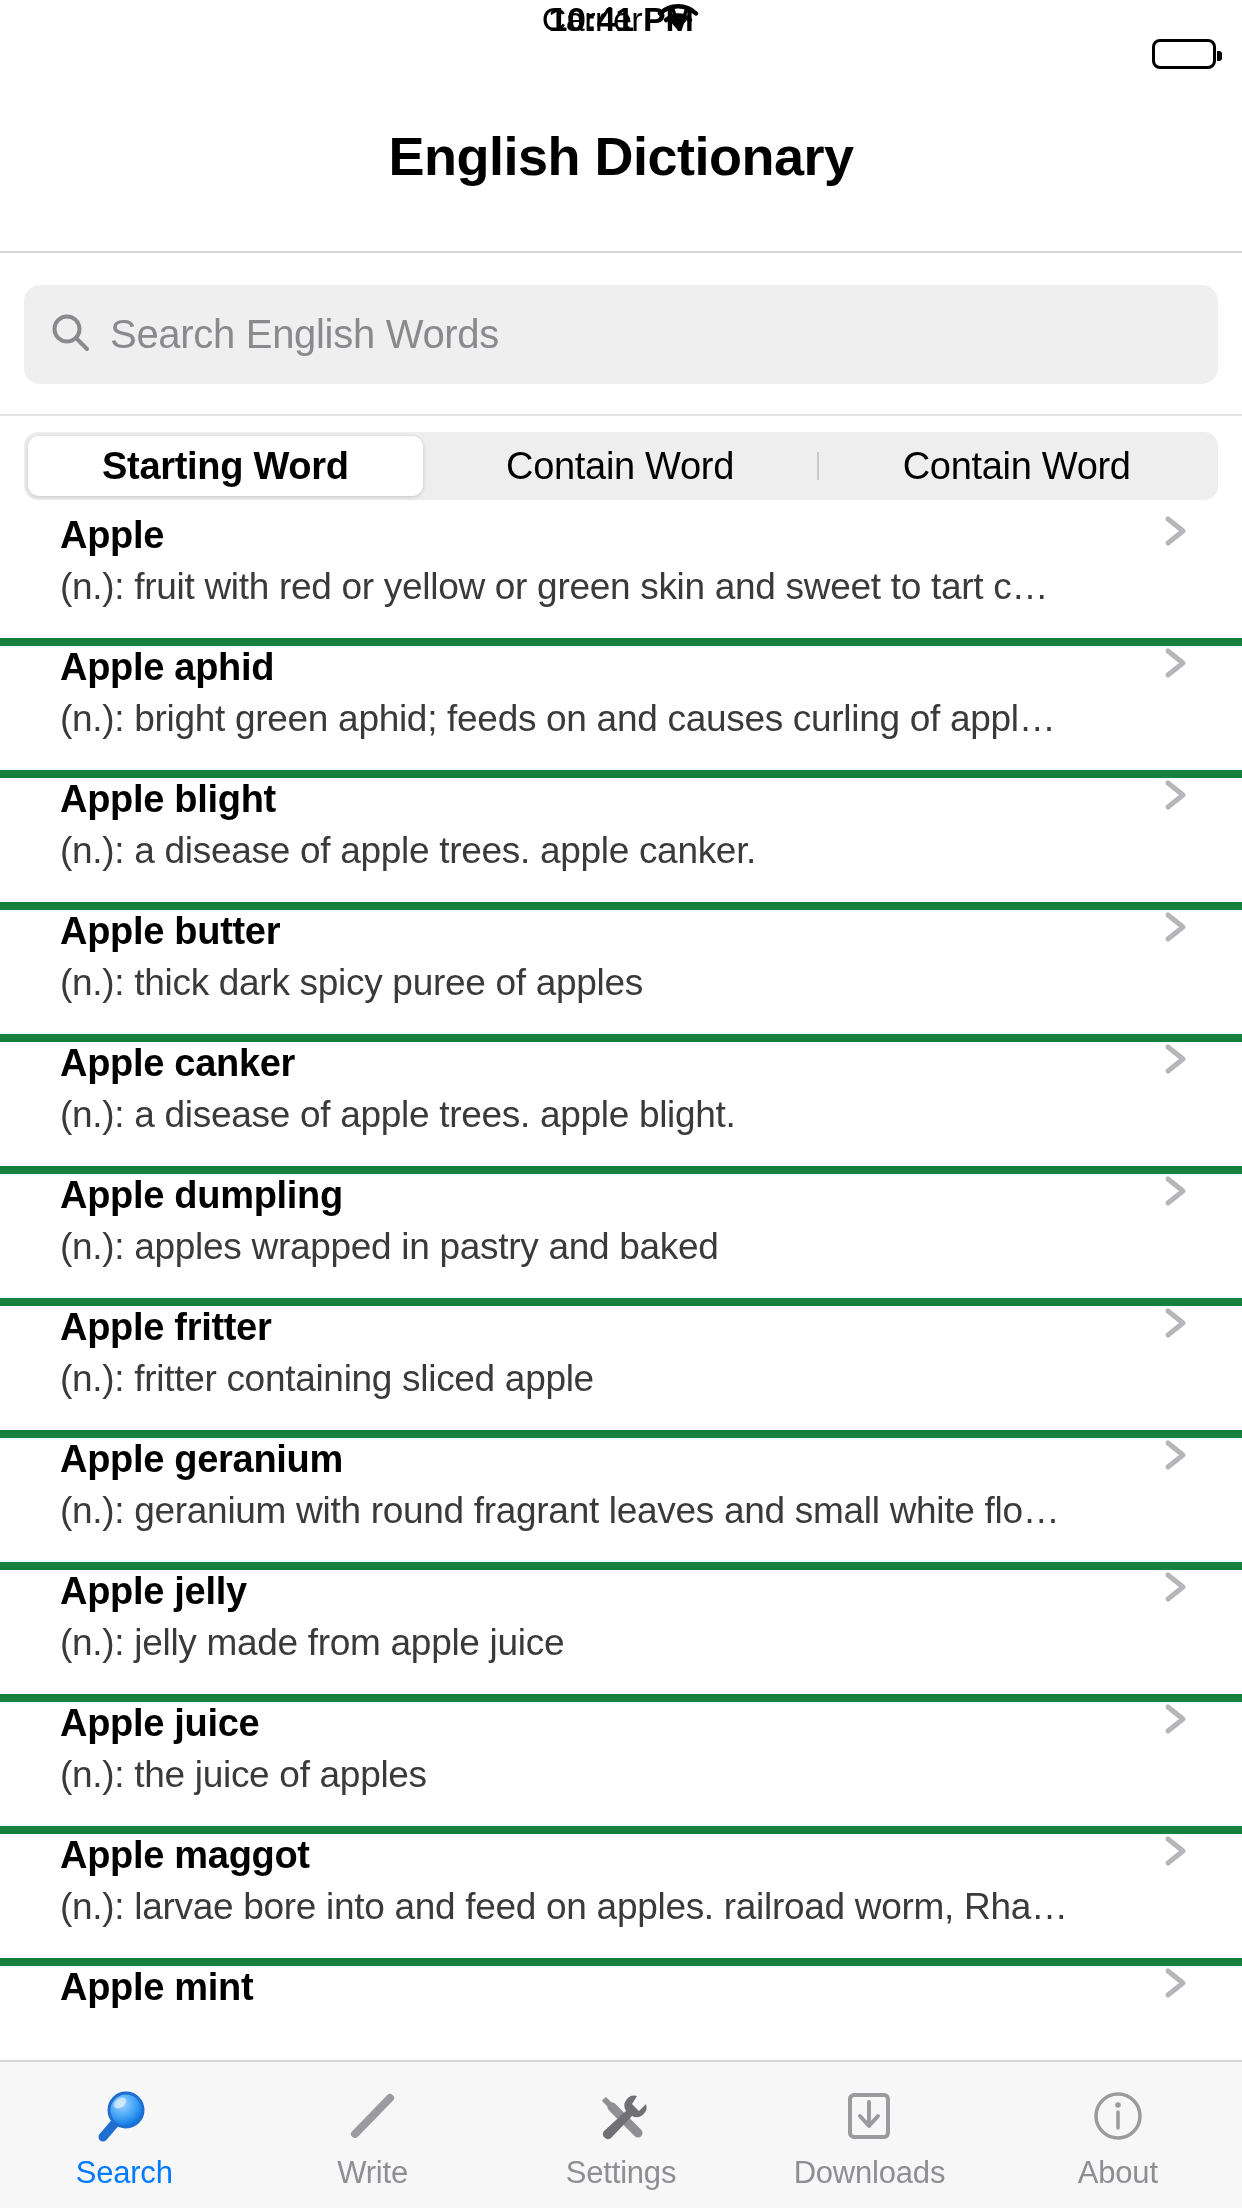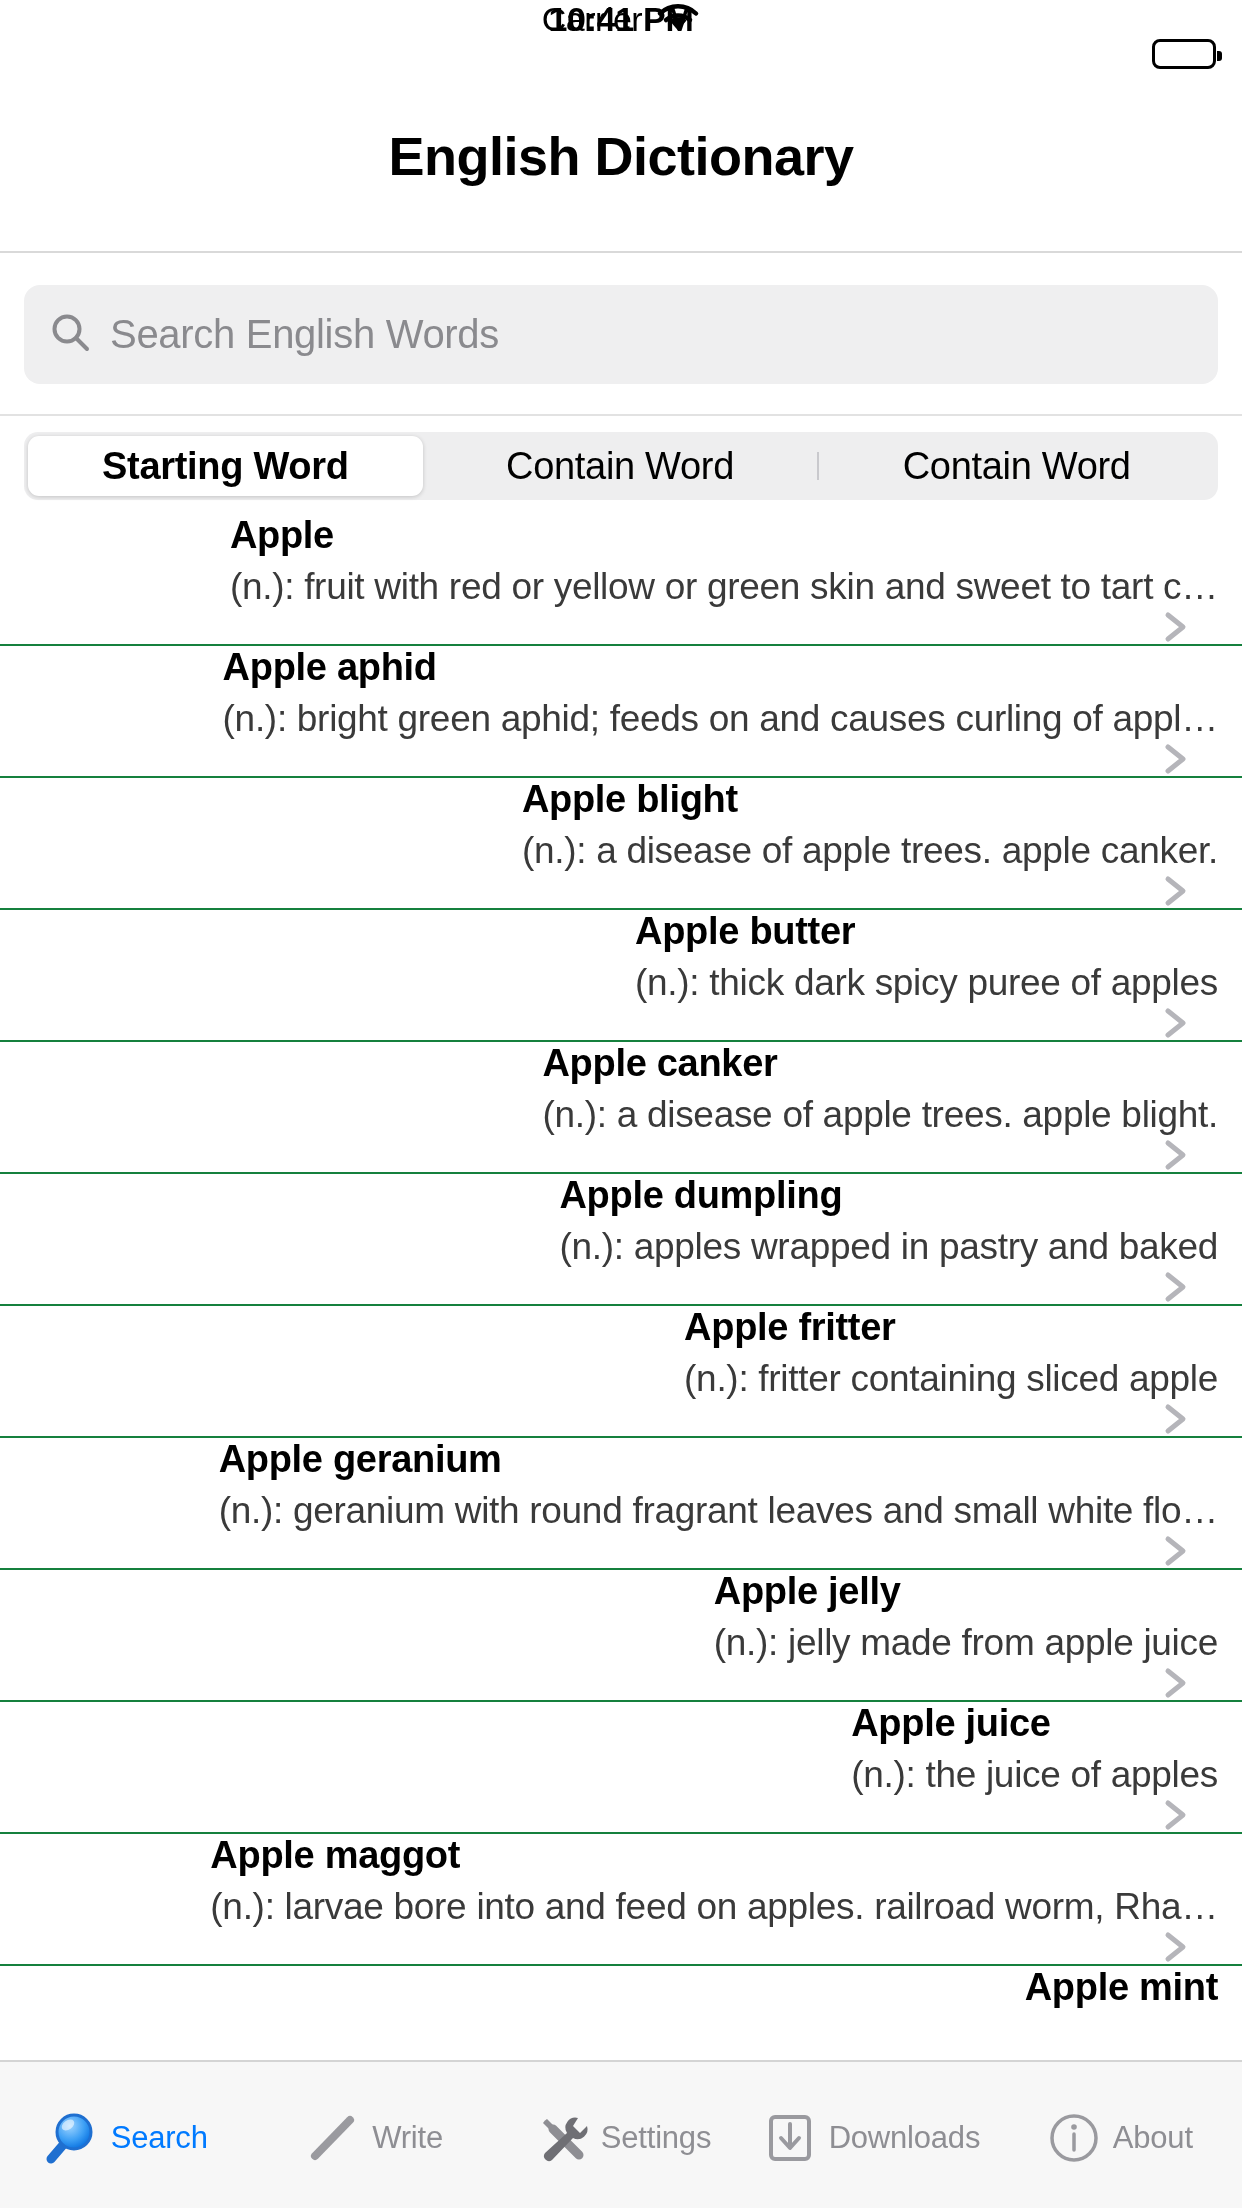--- a/index.html
+++ b/index.html
@@ -150,27 +150,26 @@
     margin: 16px 0;
   }
 
   
   .list {
     overflow: hidden;
     height: 1640px;
   }
   .list-item {
     height: 132px;
-    border-bottom: 2px solid #15803d;
-    display: flex;
-    align-items: flex-end;
+    border-bottom: 8px solid #15803d;
+    display: flex;
+    align-items: flex-start;
     padding: 0 24px 0 60px;
     box-sizing: border-box;
     position: relative;
-    flex-direction: column;
   }
   .item-text {
     flex: 1;
     min-width: 0;
   }
   .item-word {
     font-size: 38px;
     font-weight: bold;
     letter-spacing: -0.3px;
     line-height: 1.15;
@@ -209,21 +208,21 @@
     width: 1242px;
     height: 148px;
     background: #f7f7f7;
     border-top: 2px solid #d4d4d4;
     display: flex;
     box-sizing: border-box;
   }
   .tab-item {
     flex: 1;
     display: flex;
-    flex-direction: row;
+    flex-direction: column;
     align-items: center;
     justify-content: center;
     gap: 8px;
     padding-top: 6px;
     box-sizing: border-box;
   }
   .tab-label {
     font-size: 31px;
     color: #8e8e93;
     letter-spacing: -0.2px;

